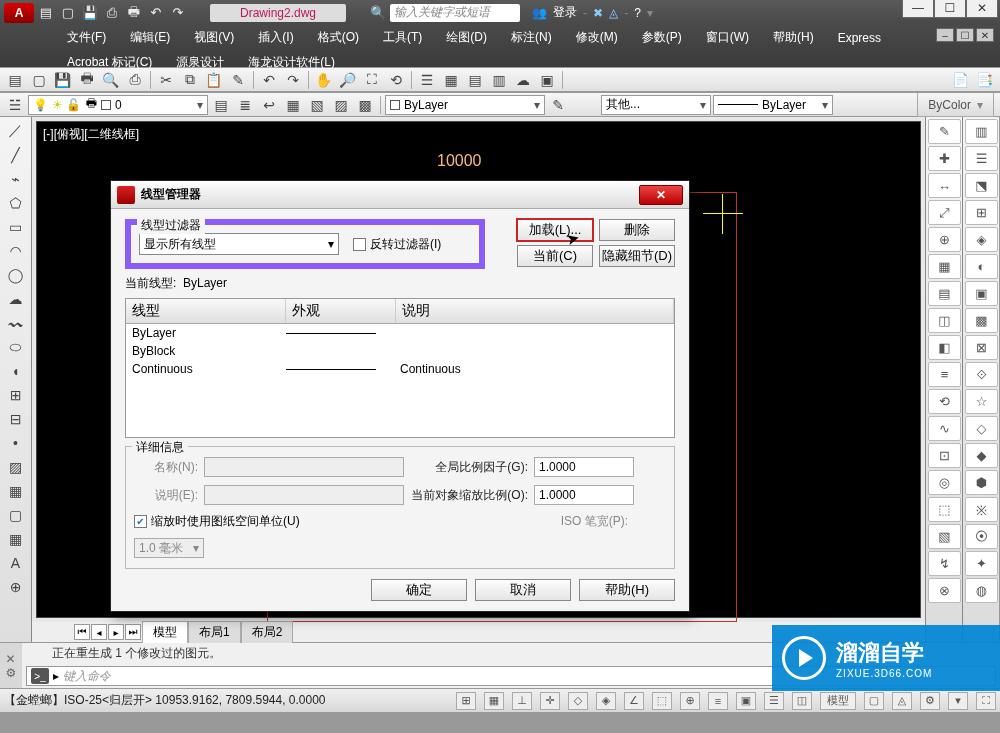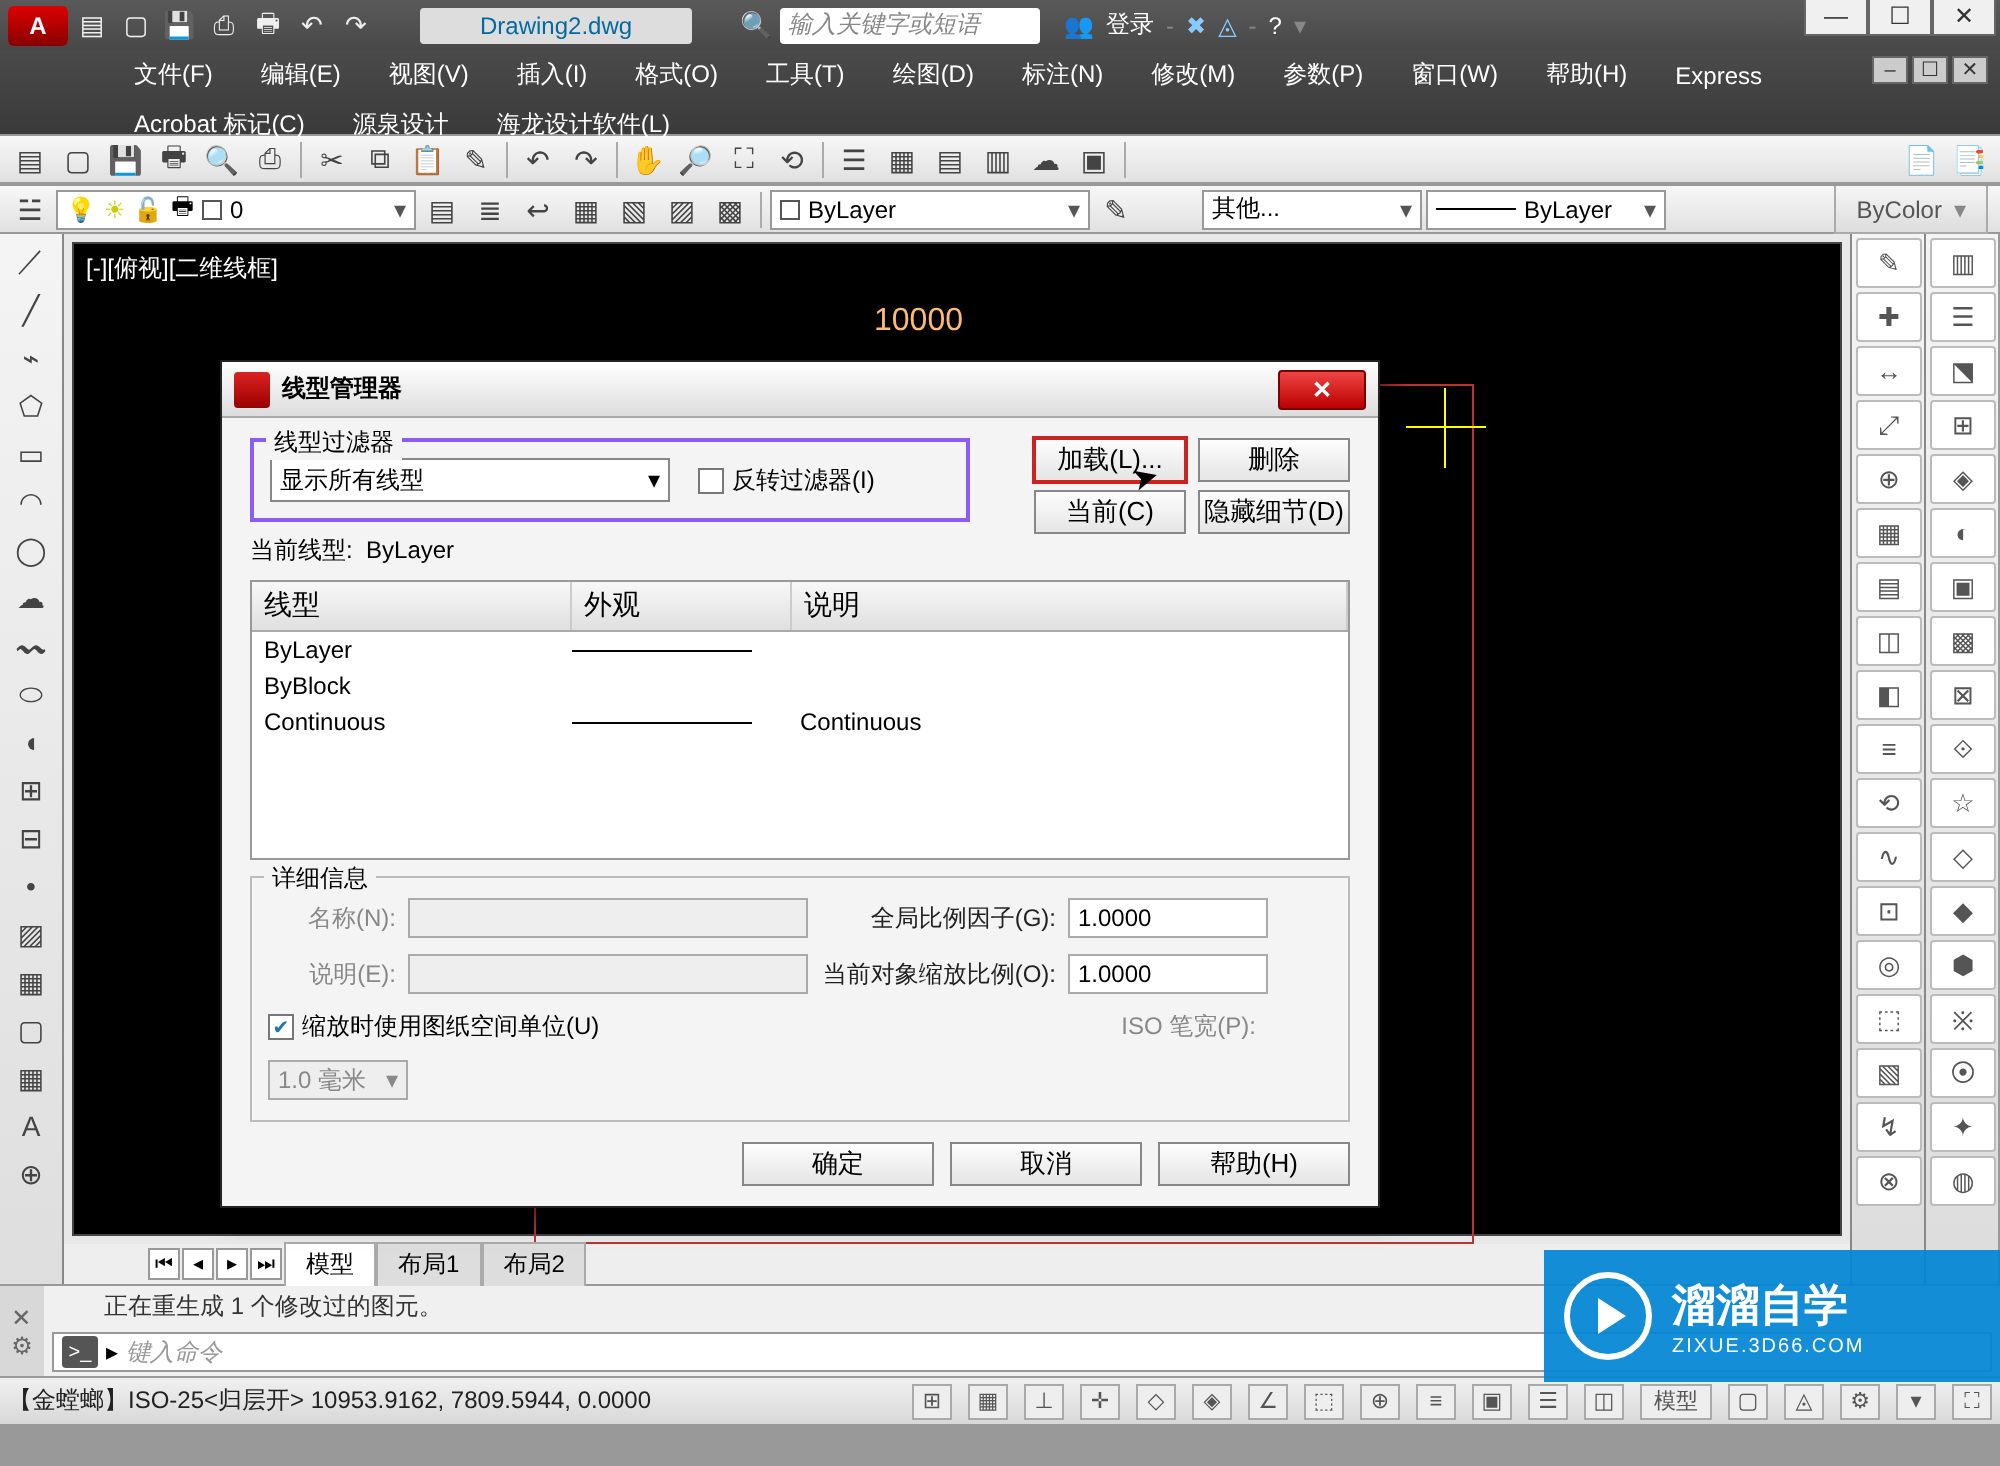--- a/index.html
+++ b/index.html
@@ -2,21 +2,21 @@
 <html><head>
 <meta charset="utf-8">
 <style>
 * { margin:0; padding:0; box-sizing:border-box; font-family:"Microsoft YaHei","SimSun",sans-serif; font-size:12px; }
 body { width:1000px; height:733px; background:#999; position:relative; overflow:hidden; }
 
 
 .titlebar { height:25px; background:linear-gradient(#5a5a5a,#484848); display:flex; align-items:center; padding:0 4px; gap:2px; color:#fff; position:relative; }
 .titlebar .logo { width:30px; height:20px; background:linear-gradient(#d00,#800); border-radius:3px; display:flex; align-items:center; justify-content:center; font-weight:bold; }
 .qa-btn { width:20px; height:20px; display:flex; align-items:center; justify-content:center; color:#eee; font-size:13px; cursor:pointer; }
-.doc-name { margin:0 20px; color:#0369a1; background:#ddd; padding:2px 30px; border-radius:2px; }
+.doc-name { margin:0 20px; color:#be185d; background:#ddd; padding:2px 30px; border-radius:2px; }
 .search-box { background:#fff; height:18px; width:130px; padding:0 4px; color:#888; font-style:italic; border-radius:2px; }
 .auth { display:flex; align-items:center; gap:6px; margin-left:10px; color:#fff; }
 .win-controls { position:absolute; right:2px; top:-2px; display:flex; }
 .win-btn { width:32px; height:20px; border:1px solid #666; background:#f0f0f0; display:flex; align-items:center; justify-content:center; color:#333; }
 .win-btn.close { background:#f0f0f0; }
 
 
 .menubar { height:42px; background:linear-gradient(#4a4a4a,#3a3a3a); display:flex; flex-wrap:wrap; align-items:center; padding:0 50px 16px 55px; gap:0; color:#fff; }
 .menubar .item { padding:4px 12px; cursor:pointer; }
 .menubar .row2 { width:100%; display:flex; gap:0; }
@@ -66,21 +66,21 @@
 .statusbar .grow{flex:1;}
 
 
 .dialog { position:absolute; left:110px; top:180px; width:580px; background:#f4f4f4; border:1px solid #222; box-shadow:4px 4px 12px rgba(0,0,0,.6); }
 .dlg-title { height:28px; background:linear-gradient(#fff,#ddd); display:flex; align-items:center; padding:0 6px; gap:6px; border-bottom:1px solid #aaa; }
 .dlg-title .ico { width:18px;height:18px;background:linear-gradient(#d22,#900);border-radius:2px;}
 .dlg-title .txt { font-weight:bold; }
 .dlg-title .spacer { flex:1; }
 .dlg-title .close { width:44px;height:20px;background:linear-gradient(#e44,#b00);border:1px solid #700;border-radius:2px;color:#fff;display:flex;align-items:center;justify-content:center;font-weight:bold;cursor:pointer;}
 .dlg-body { padding:10px 14px; }
-.filter-group { border:2px solid #8b5cf6; padding:8px; margin-bottom:6px; position:relative; }
+.filter-group { border:6px solid #8b5cf6; padding:8px; margin-bottom:6px; position:relative; }
 .filter-group .legend { position:absolute; top:-8px; left:6px; background:#f4f4f4; padding:0 4px; font-size:12px;}
 .filter-row { display:flex; align-items:center; gap:14px; }
 .combo { width:200px; height:22px; border:1px solid #888; background:#fff; display:flex; align-items:center; justify-content:space-between; padding:0 4px;}
 .chk { display:flex; align-items:center; gap:4px;}
 .chk .box { width:13px; height:13px; border:1px solid #777; background:#fff; display:flex;align-items:center;justify-content:center;color:#2a7;}
 .btn-col { position:absolute; right:14px; top:10px; display:flex; flex-direction:column; gap:4px;}
 .btn-row { display:flex; gap:6px; }
 .btn { width:76px; height:22px; border:1px solid #888; background:linear-gradient(#fdfdfd,#e5e5e5); display:flex; align-items:center; justify-content:center; cursor:pointer; font-size:13px;}
 .btn.highlight { outline:2px solid #c22; outline-offset:-1px; }
 .cur-line { margin:6px 0; font-size:12px; }

